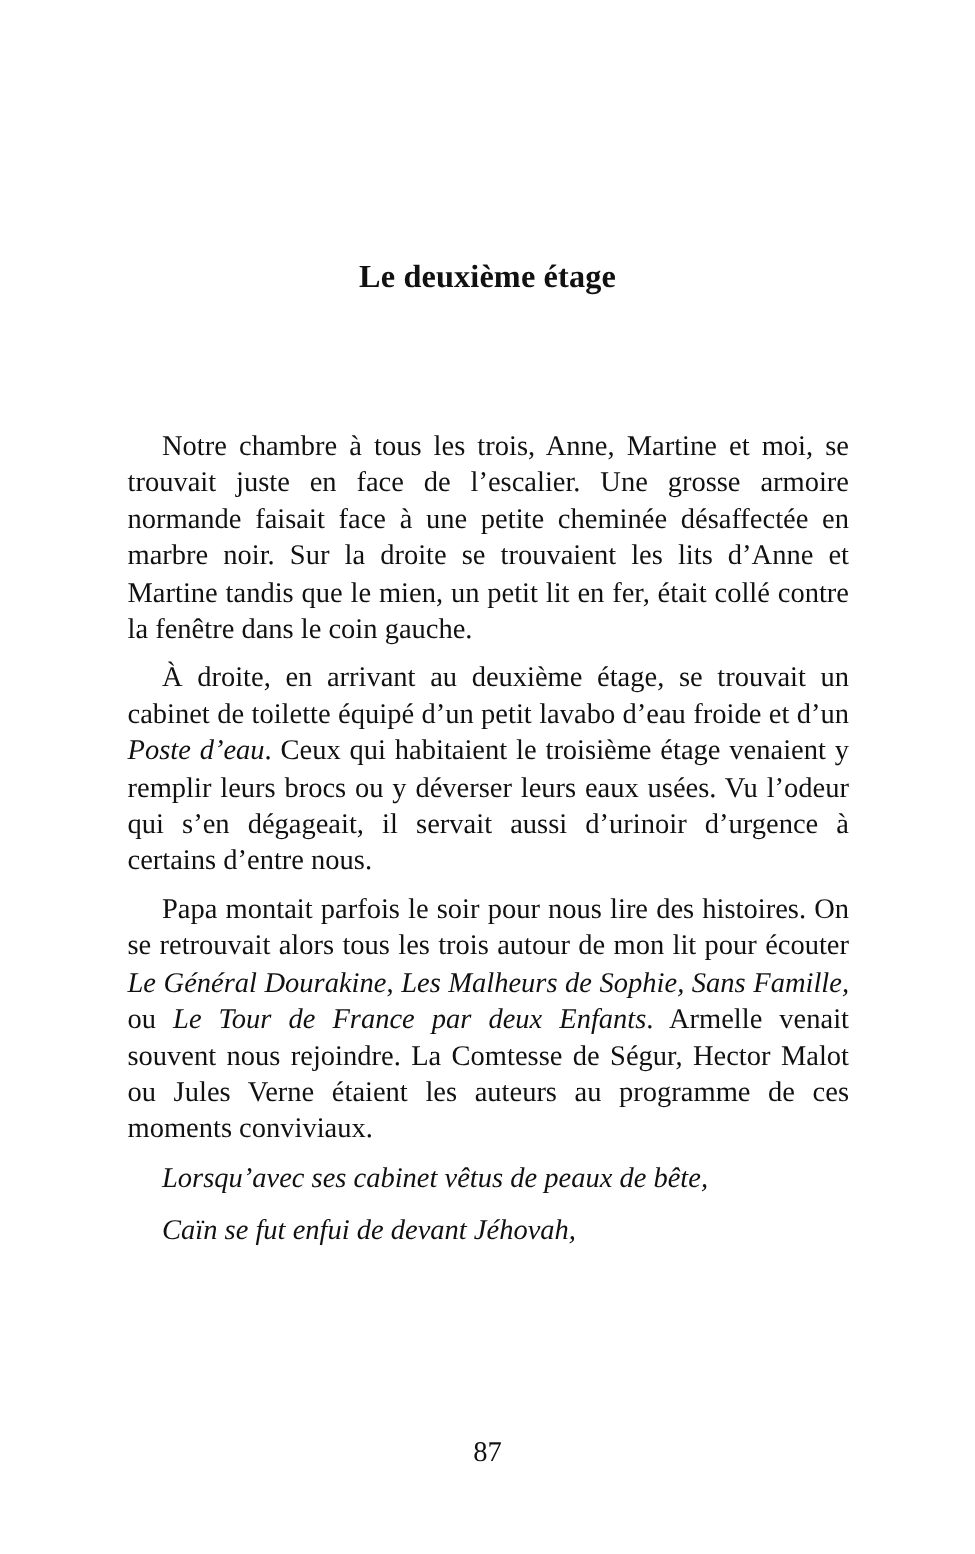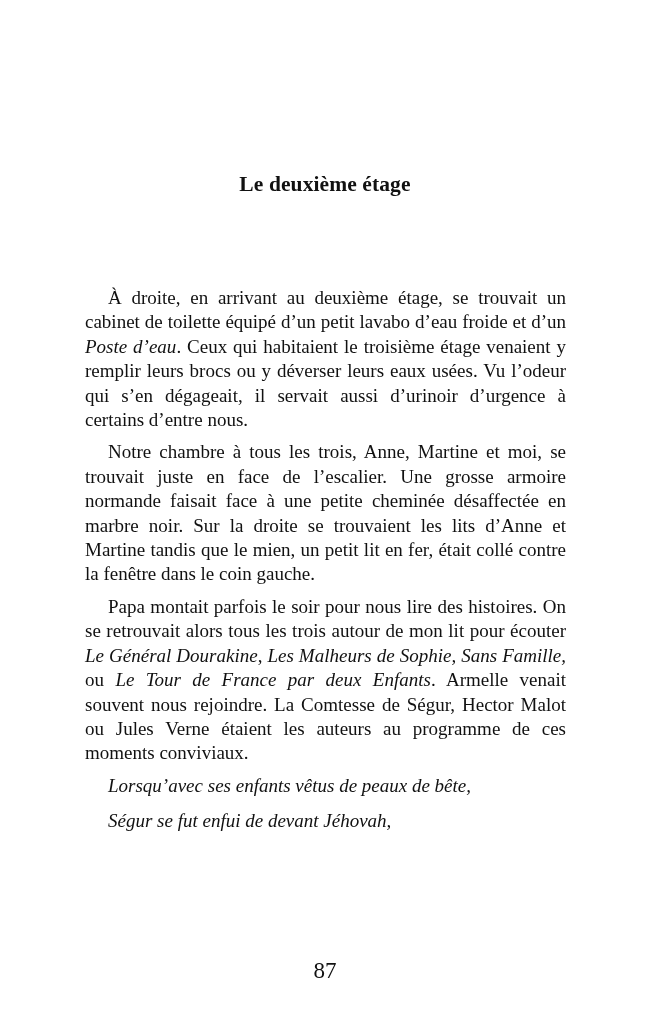--- a/index.html
+++ b/index.html
@@ -46,35 +46,35 @@
       text-align: left;
       white-space: nowrap;
     }
     i { font-style: italic; }
     .page-number {
       position: absolute;
       top: 958px;
       left: 0;
       width: 650px;
       text-align: center;
-      font-size: 23px;
+      font-size: 19px;
     }
   </style>
 </head>
 <body>
 
 <div class="page-title">Le deuxième étage</div>
 
 <div class="body-text">
   <p class="para">
-    <span>À droite, en arrivant au deuxième étage, se trouvait un cabinet de toilette équipé d’un petit lavabo d’eau froide et d’un </span><i>Poste d’eau</i><span>. Ceux qui habitaient le troisième étage venaient y remplir leurs brocs ou y déverser leurs eaux usées. Vu l’odeur qui s’en dégageait, il servait aussi d’urinoir d’urgence à certains d’entre nous.</span>
+    <span>Notre chambre à tous les trois, Anne, Martine et moi, se trouvait juste en face de l’escalier. Une grosse armoire normande faisait face à une petite cheminée désaffectée en marbre noir. Sur la droite se trouvaient les lits d’Anne et Martine tandis que le mien, un petit lit en fer, était collé contre la fenêtre dans le coin gauche.</span>
   </p>
   <p class="para">
-    <span>Notre chambre à tous les trois, Anne, Martine et moi, se trouvait juste en face de l’escalier. Une grosse armoire normande faisait face à une petite cheminée désaffectée en marbre noir. Sur la droite se trouvaient les lits d’Anne et Martine tandis que le mien, un petit lit en fer, était collé contre la fenêtre dans le coin gauche.</span>
+    <span>À droite, en arrivant au deuxième étage, se trouvait un cabinet de toilette équipé d’un petit lavabo d’eau froide et d’un </span><i>Poste d’eau</i><span>. Ceux qui habitaient le troisième étage venaient y remplir leurs brocs ou y déverser leurs eaux usées. Vu l’odeur qui s’en dégageait, il servait aussi d’urinoir d’urgence à certains d’entre nous.</span>
   </p>
   <p class="para">
     <span>Papa montait parfois le soir pour nous lire des histoires. On se retrouvait alors tous les trois autour de mon lit pour écouter </span><i>Le Général Dourakine</i><span>, </span><i>Les Malheurs de Sophie, Sans Famille,</i><span> ou </span><i>Le Tour de France par deux Enfants</i><span>. Armelle venait souvent nous rejoindre. La Comtesse de Ségur, Hector Malot ou Jules Verne étaient les auteurs au programme de ces moments conviviaux.</span>
   </p>
-  <p class="verse">Lorsqu’avec ses enfants vêtus de peaux de bête,</p>
-  <p class="verse">Ségur se fut enfui de devant Jéhovah,</p>
+  <p class="verse">Lorsqu’avec ses cabinet vêtus de peaux de bête,</p>
+  <p class="verse">Caïn se fut enfui de devant Jéhovah,</p>
 </div>
 
 <div class="page-number">87</div>
 
 </body></html>

